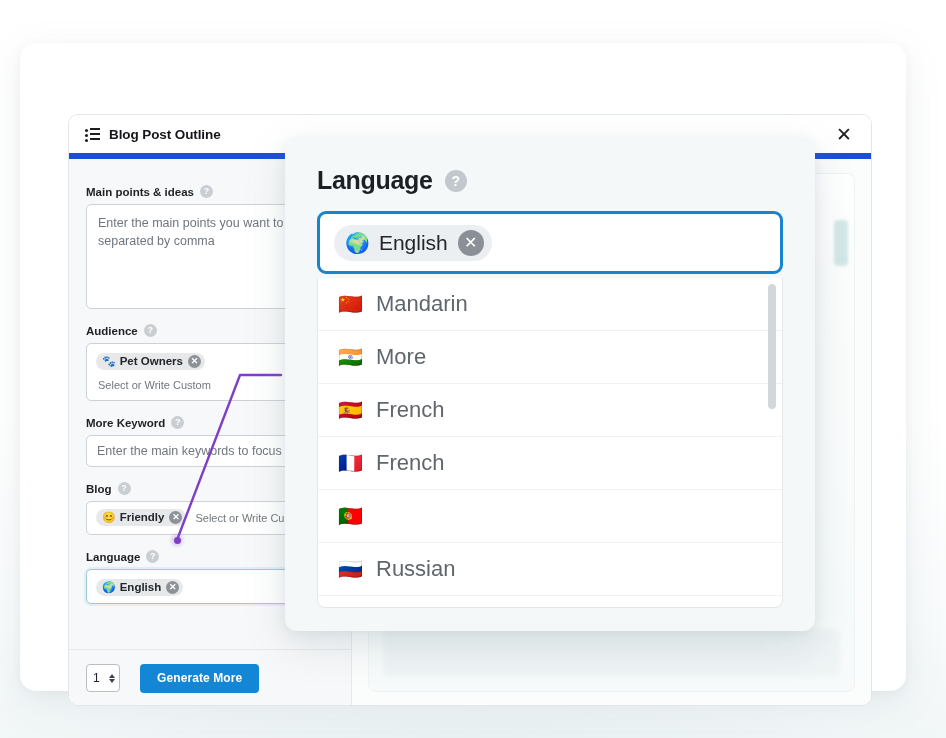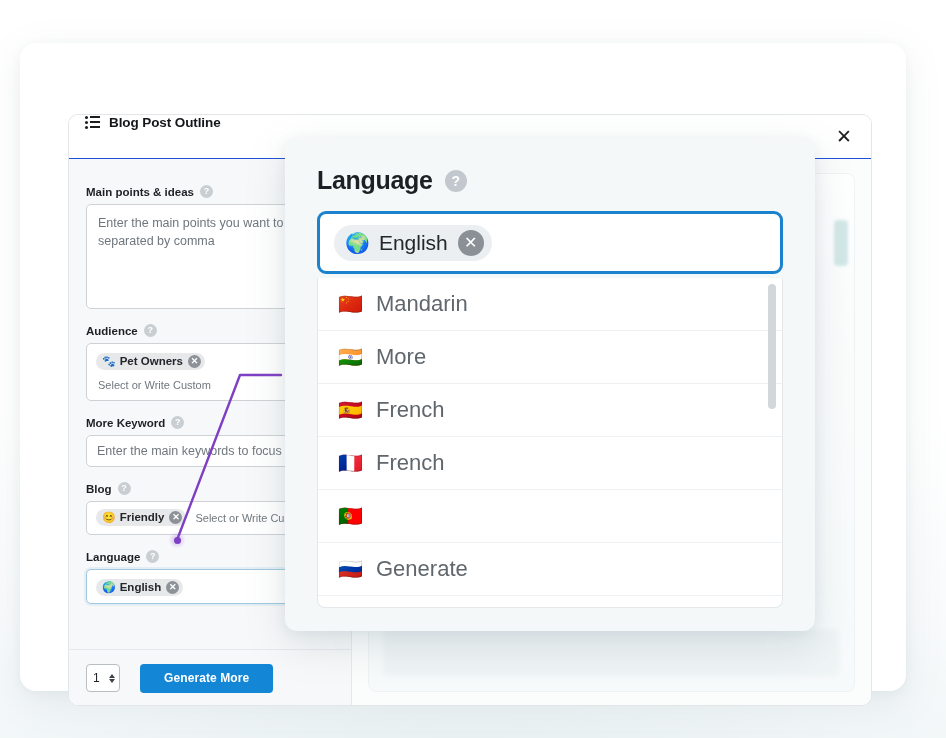--- a/index.html
+++ b/index.html
@@ -47,22 +47,23 @@
     background: #ffffff;
     border: 1px solid #e3e6e9;
     border-radius: 10px;
     overflow: hidden;
   }
 
   
   .modal-header {
     position: relative;
     height: 44px;
-    border-bottom: 1px solid #1d4ed8;
-    display: flex;
+    border-bottom: 6px solid #1d4ed8;
+    display: flex;
+    align-items: center;
     padding: 0 14px 0 16px;
     background: #ffffff;
   }
   .outline-icon {
     width: 15px;
     height: 13px;
     margin-right: 9px;
     flex: none;
     position: relative;
   }
@@ -267,21 +268,21 @@
   }
   .stepper-arrows .up { border-bottom: 4px solid #3d4349; }
   .stepper-arrows .dn { border-top: 4px solid #3d4349; }
 
   .generate-btn {
     background: #1387d6;
     color: #ffffff;
     border: none;
     border-radius: 4px;
     height: 29px;
-    padding: 0 24px;
+    padding: 0 17px;
     font-size: 12px;
     font-weight: bold;
     cursor: pointer;
     font-family: "Liberation Sans", sans-serif;
     letter-spacing: 0.1px;
   }
 
   
   .ghost-card {
     position: absolute;
@@ -611,20 +612,20 @@
     </div>
     <div class="lang-option">
       <span class="flag">🇫🇷</span>
       <span>French</span>
     </div>
     <div class="lang-option">
       <span class="flag">🇵🇹</span>
     </div>
     <div class="lang-option">
       <span class="flag">🇷🇺</span>
-      <span>Generate</span>
+      <span>Russian</span>
     </div>
 
     <div class="lang-scrollbar-track">
       <div class="lang-scrollbar-thumb"></div>
     </div>
   </div>
 </div>
 
 </body></html>

